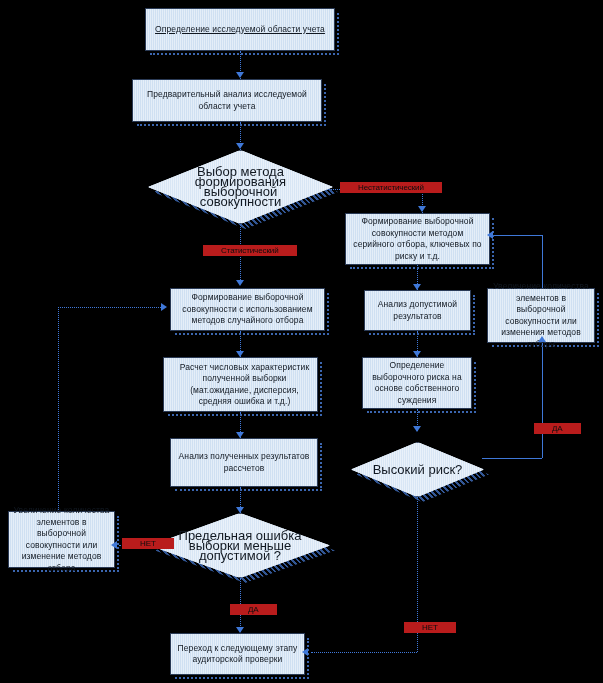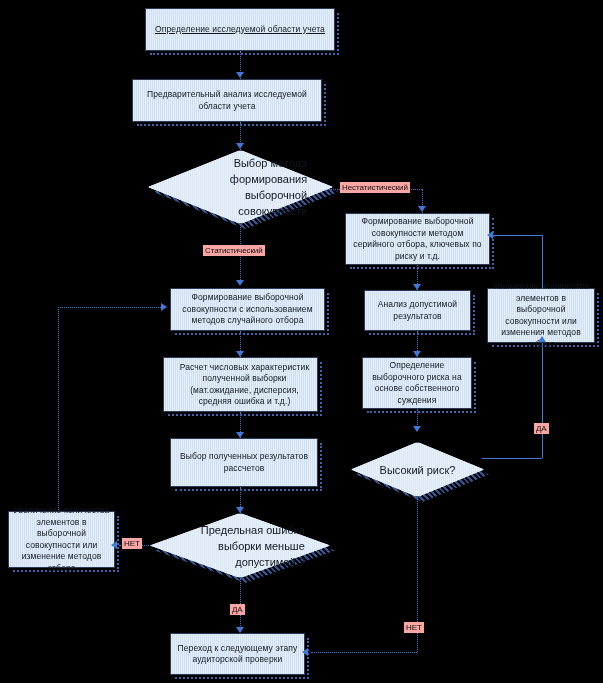--- a/index.html
+++ b/index.html
@@ -60,46 +60,46 @@
     transform:translate(5px,5px);
     background:
       repeating-linear-gradient(45deg,#3b66b0 0 2px, transparent 2px 4px);
     clip-path:polygon(50% 0,100% 50%,50% 100%,0 50%);
     -webkit-clip-path:polygon(50% 0,100% 50%,50% 100%,0 50%);
     z-index:-1;opacity:.85;
   }
   .diamond .dtext{
     position:absolute;inset:0;
     display:flex;align-items:center;justify-content:center;
-    text-align:right;
-    color:#111821;font-size:11px;line-height:16px;
+    text-align:center;
+    color:#111821;font-size:13px;line-height:10px;
     padding:0 14%;
     box-sizing:border-box;
   }
 
   
   .lv{position:absolute;border-left:1px dotted #3f78d8;width:0;z-index:2;}
   .lh{position:absolute;border-top:1px dotted #3f78d8;height:0;z-index:2;}
   .lvs{position:absolute;border-left:1px solid #3f78d8;width:0;z-index:2;}
   .lhs{position:absolute;border-top:1px solid #3f78d8;height:0;z-index:2;}
 
   
   .ar{position:absolute;width:0;height:0;z-index:6;}
   .ar-d{border-left:4px solid transparent;border-right:4px solid transparent;border-top:6px solid #3f78d8;}
   .ar-l{border-top:4px solid transparent;border-bottom:4px solid transparent;border-right:6px solid #3f78d8;}
   .ar-r{border-top:4px solid transparent;border-bottom:4px solid transparent;border-left:6px solid #3f78d8;}
 
   
   .elabel{
     position:absolute;
-    background:#fca5a5;
+    background:#b91c1c;
     color:#0d0d0d;
     font-size:8px;
     line-height:9px;
-    padding:1px 2px;
+    padding:1px 18px;
     white-space:nowrap;
     border:0;
     z-index:8;
     letter-spacing:-.1px;
   }
 </style>
 </head>
 <body>
 
 <div id="canvas">
@@ -191,21 +191,21 @@
 
   <div class="node" style="left:163px;top:357px;width:155px;height:55px;padding-left:12px;">
     <span>Расчет числовых характеристик полученной выборки (мат.ожидание, дисперсия, средняя ошибка и т.д.)</span>
   </div>
 
   <div class="node" style="left:362px;top:357px;width:110px;height:52px;">
     <span>Определение выборочного риска на основе собственного суждения</span>
   </div>
 
   <div class="node" style="left:170px;top:438px;width:148px;height:49px;">
-    <span>Выбор полученных результатов рассчетов</span>
+    <span>Анализ полученных результатов рассчетов</span>
   </div>
 
   <div class="diamond" style="left:351px;top:442px;width:133px;height:55px;">
     <div class="dshadow"></div>
     <div class="dshape"></div>
     <div class="dtext">
         <span>Высокий риск?</span>
       </div>
   </div>
 

